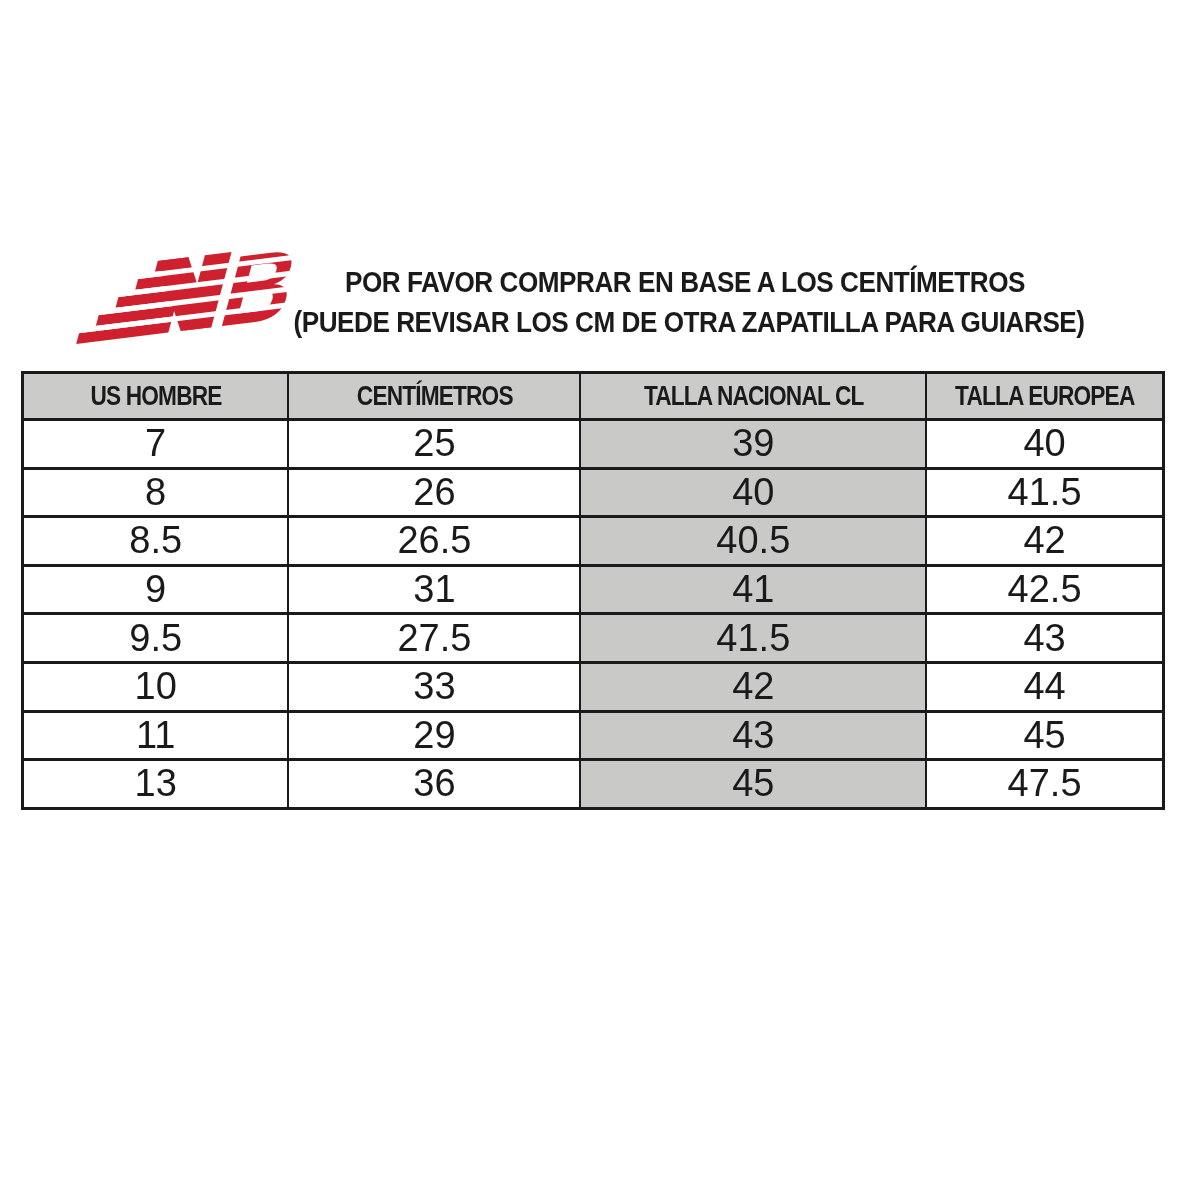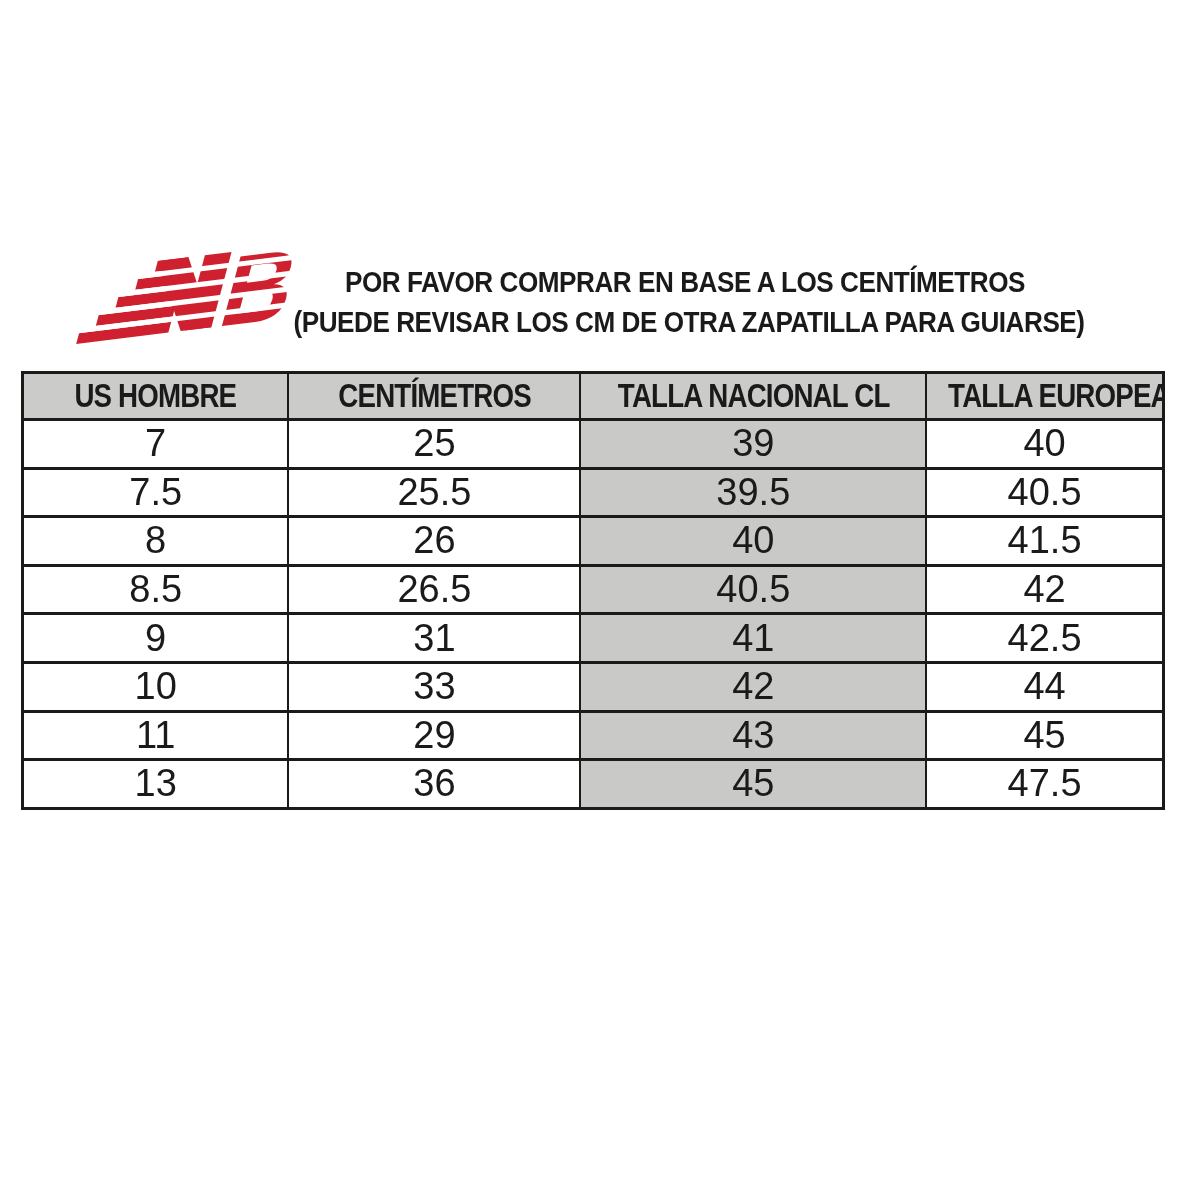--- a/index.html
+++ b/index.html
@@ -46,21 +46,21 @@
     border:2px solid var(--border-color);
     border-top-width:3px;border-bottom-width:3px;
     text-align:center;
     vertical-align:middle;
     padding:0;
     overflow:hidden;
   }
   .size-table th{
     height:44px;
     background:var(--header-bg);
-    font-size:33px;
+    font-size:27px;
     font-weight:bold;
     white-space:nowrap;
   }
   .size-table th span{
     display:inline-block;
     transform:scaleX(0.84);
     transform-origin:center;
     letter-spacing:-1px;
     white-space:nowrap;
   }
@@ -128,42 +128,42 @@
         </tr>
     </thead>
     <tbody id="table-body">
         <tr>
           <td>7</td>
           <td>25</td>
           <td class="hl">39</td>
           <td>40</td>
         </tr>
         <tr>
-          <td>7.5</td>
-          <td>25.5</td>
-          <td class="hl">39.5</td>
-          <td>40.5</td>
-        </tr>
-        <tr>
           <td>8</td>
           <td>26</td>
           <td class="hl">40</td>
           <td>41.5</td>
         </tr>
         <tr>
           <td>8.5</td>
           <td>26.5</td>
           <td class="hl">40.5</td>
           <td>42</td>
         </tr>
         <tr>
           <td>9</td>
           <td>31</td>
           <td class="hl">41</td>
           <td>42.5</td>
+        </tr>
+        <tr>
+          <td>9.5</td>
+          <td>27.5</td>
+          <td class="hl">41.5</td>
+          <td>43</td>
         </tr>
         <tr>
           <td>10</td>
           <td>33</td>
           <td class="hl">42</td>
           <td>44</td>
         </tr>
         <tr>
           <td>11</td>
           <td>29</td>

